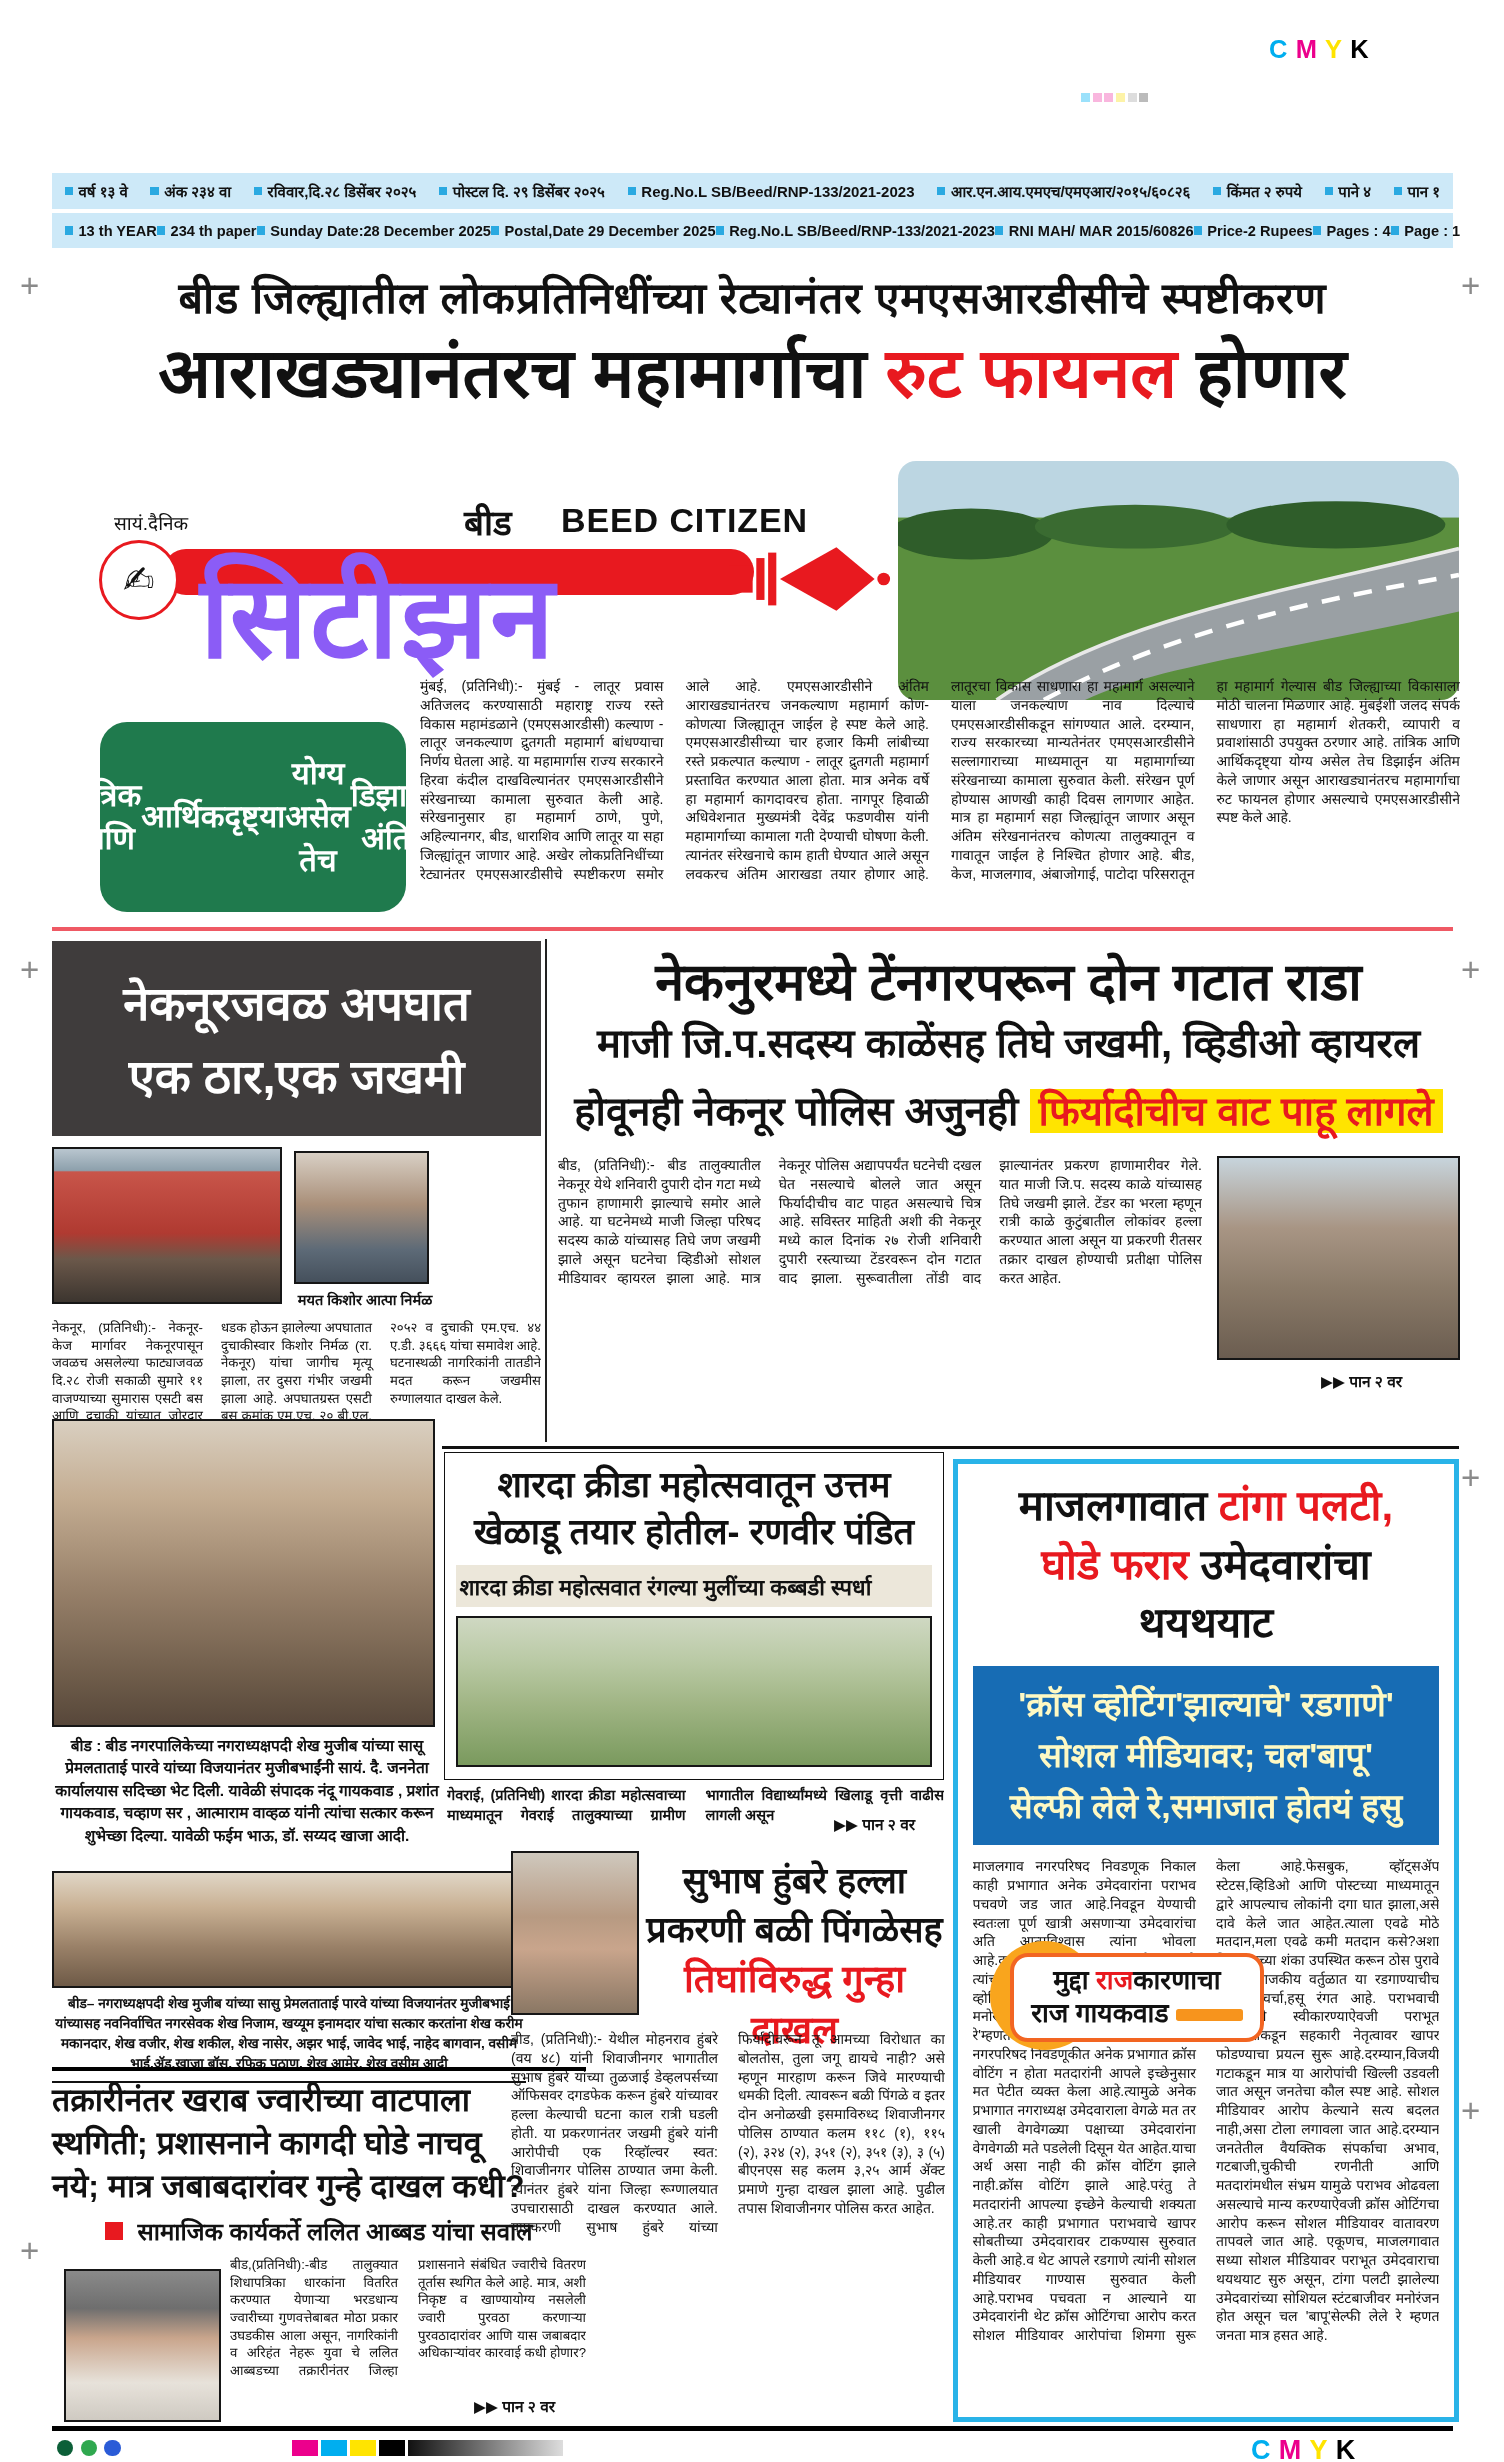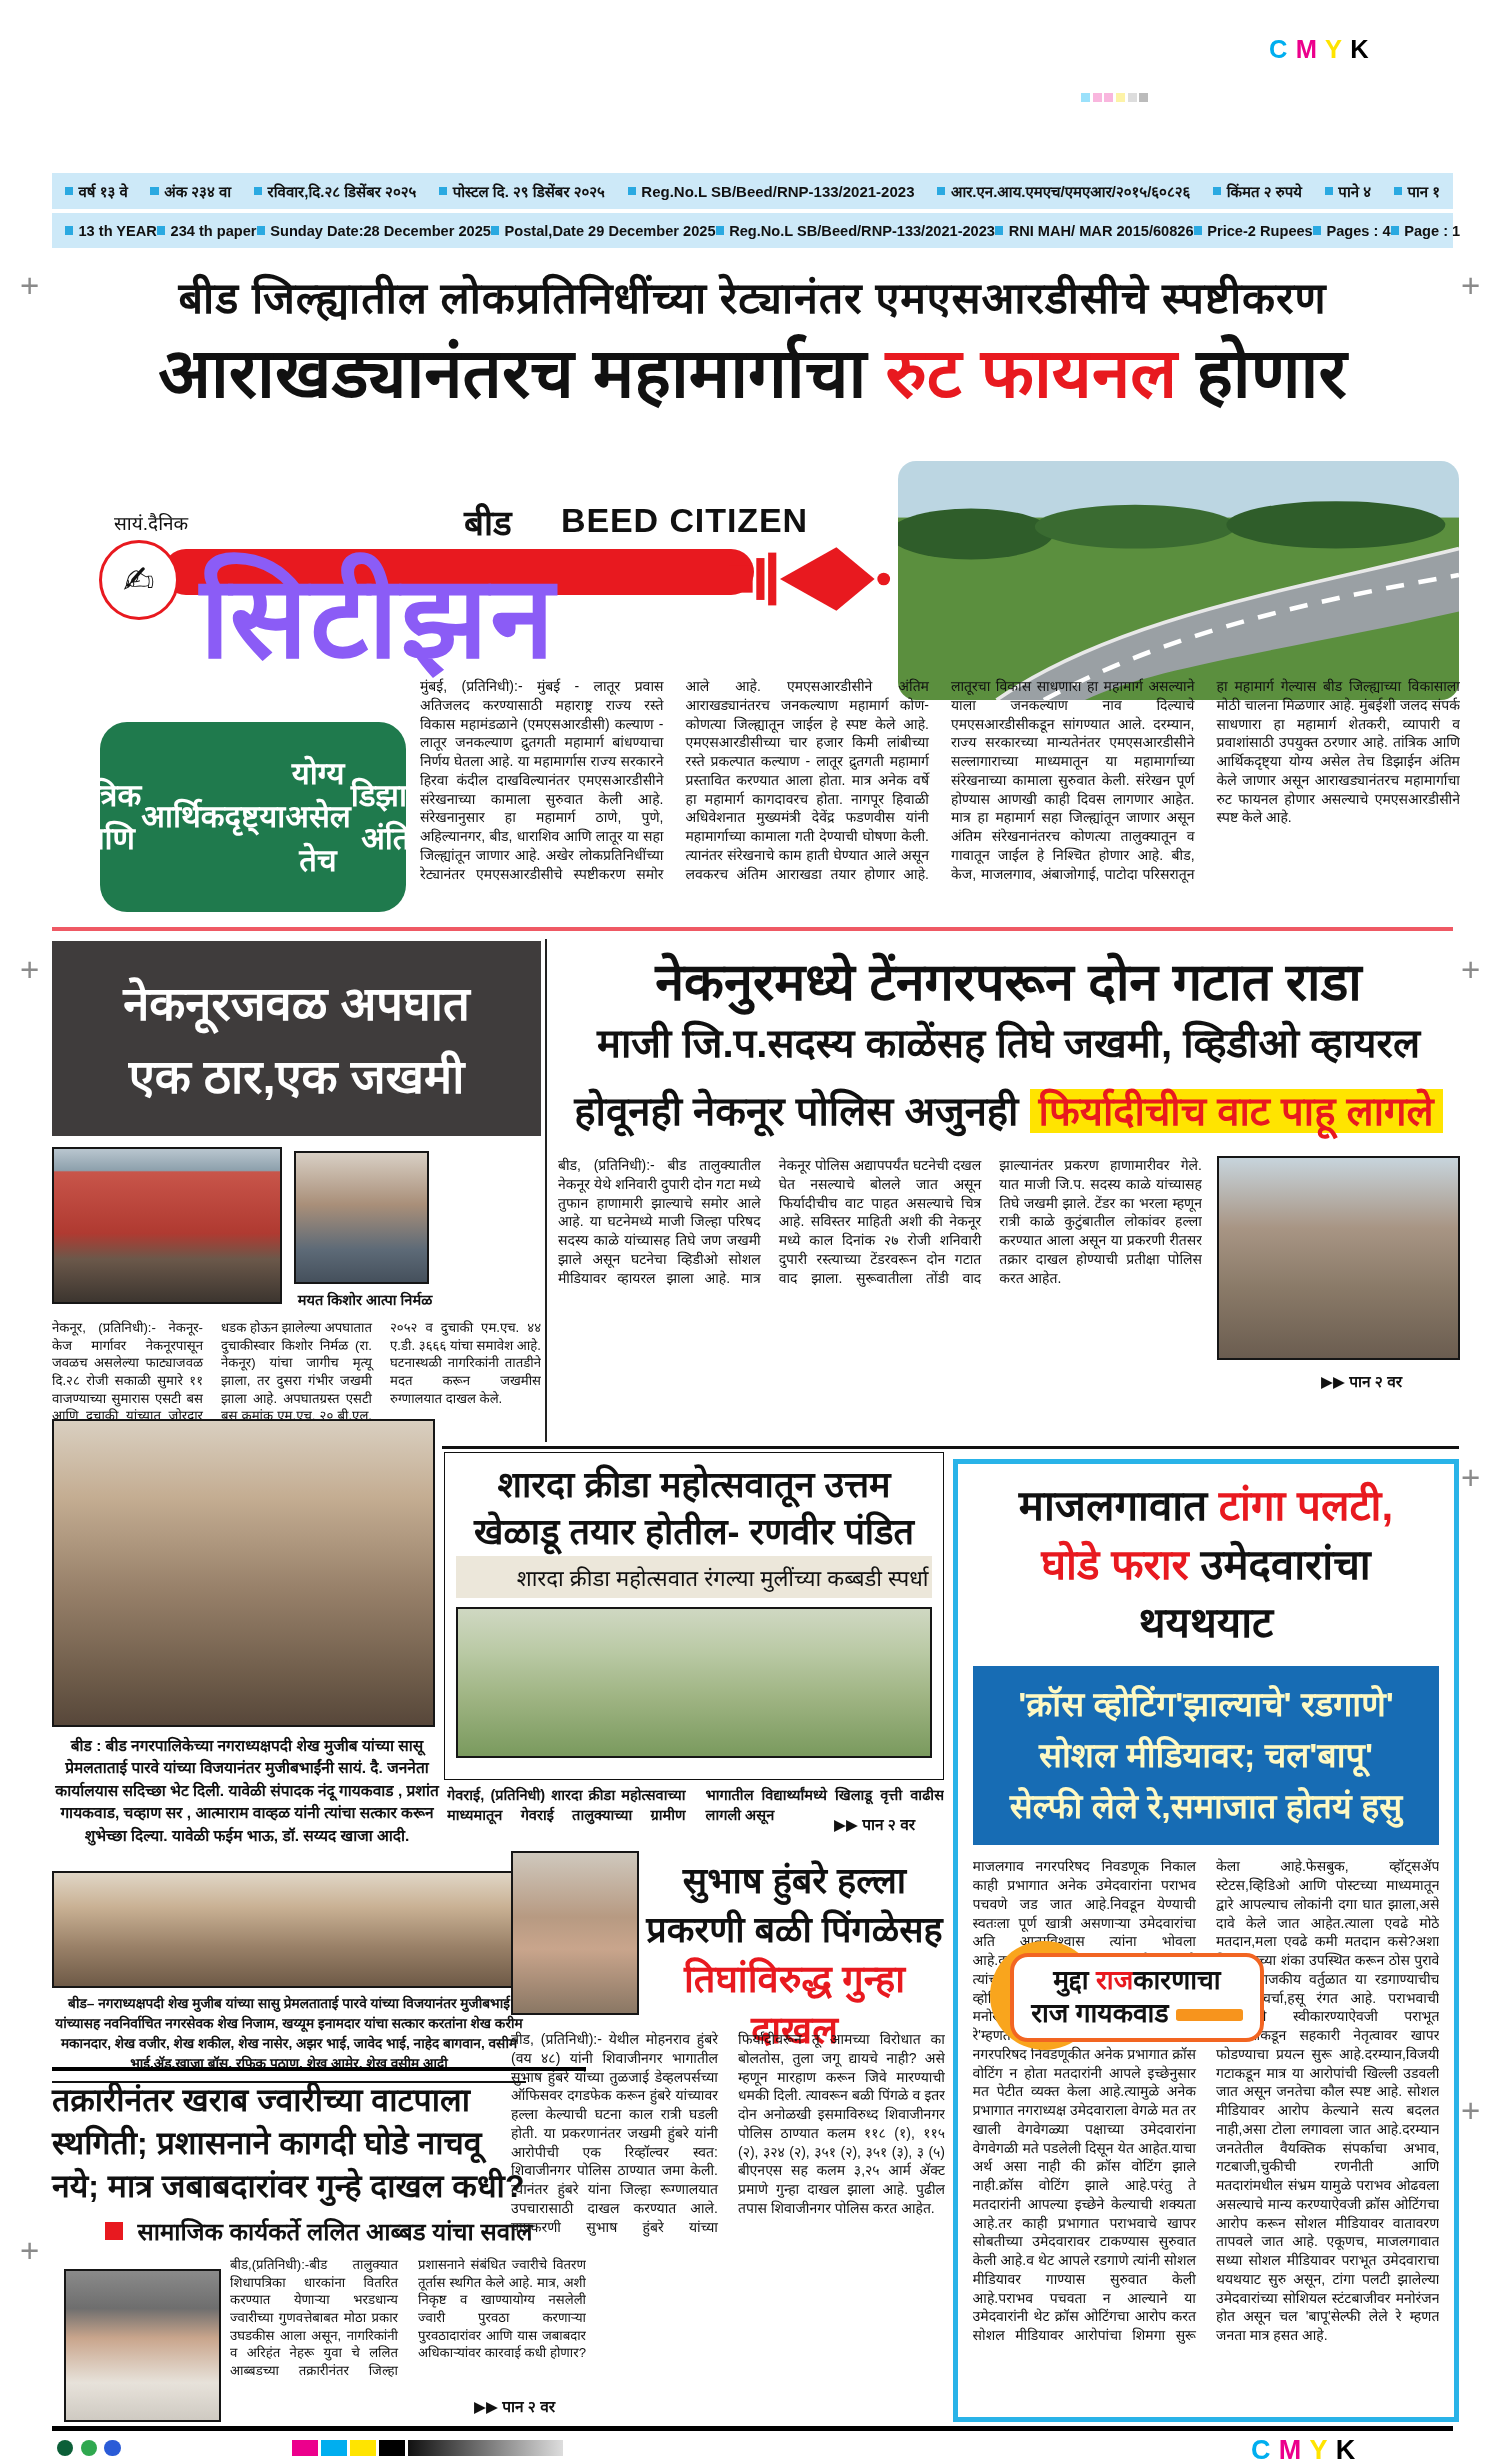--- a/index.html
+++ b/index.html
@@ -203,21 +203,21 @@
   <div class="abs photo" style="top:1419px;left:52px;width:383px;height:308px;background:linear-gradient(180deg,#d9cfc0 0%,#c4ad92 25%,#98816a 55%,#6d5b49 85%,#57473a 100%)"></div>
   <div class="abs" style="top:1735px;left:52px;width:390px;font-size:15.5px;font-weight:bold;line-height:1.45;text-align:center">बीड : बीड नगरपालिकेच्या नगराध्यक्षपदी शेख मुजीब यांच्या सासू प्रेमलताताई पारवे यांच्या विजयानंतर मुजीबभाईंनी सायं. दै. जननेता कार्यालयास सदिच्छा भेट दिली. यावेळी संपादक नंदू गायकवाड , प्रशांत गायकवाड, चव्हाण सर , आत्माराम वाव्हळ यांनी त्यांचा सत्कार करून शुभेच्छा दिल्या. यावेळी फईम भाऊ, डॉ. सय्यद खाजा आदी.</div>
   <div class="abs photo" style="top:1871px;left:52px;width:474px;height:117px;background:linear-gradient(180deg,#e0d6c6 0%,#c9b194 30%,#9a8168 65%,#6e5a47 100%)"></div>
   <div class="abs" style="top:1994px;left:52px;width:474px;font-size:13.7px;font-weight:bold;line-height:1.45;text-align:center;border-bottom:2.7px solid #111;padding-bottom:7.3px">बीड– नगराध्यक्षपदी शेख मुजीब यांच्या सासु प्रेमलताताई पारवे यांच्या विजयानंतर मुजीबभाई यांच्यासह नवनिर्वाचित नगरसेवक शेख निजाम, खय्यूम इनामदार यांचा सत्कार करतांना शेख करीम मकानदार, शेख वजीर, शेख शकील, शेख नासेर, अझर भाई, जावेद भाई, नाहेद बागवान, वसीम भाई,ॲड.खाजा बॉस, रफिक पठाण, शेख आमेर, शेख वसीम आदी</div>
 
   <div class="abs" style="top:1452px;left:444px;width:500px;height:328px;border:1.8px solid #111;padding:9px 11px">
     <div style="text-align:center;font-size:36px;font-weight:900;line-height:1.3">
       <div>शारदा क्रीडा महोत्सवातून उत्तम</div>
       <div>खेळाडू तयार होतील- रणवीर पंडित</div>
     </div>
-    <div style="background:#ece7da;text-align:right;font-size:22px;font-weight:normal;padding:6.4px 3.6px">शारदा क्रीडा महोत्सवात रंगल्या मुलींच्या कब्बडी स्पर्धा</div>
+    <div style="margin-top:9px;background:#ece7da;text-align:left;font-size:22px;font-weight:bold;padding:6.4px 3.6px">शारदा क्रीडा महोत्सवात रंगल्या मुलींच्या कब्बडी स्पर्धा</div>
     <div class="photo" style="margin-top:9px;width:100%;height:151px;background:linear-gradient(180deg,#cfd8c2 0%,#b9c9a4 30%,#9fb483 60%,#7a9a5e 100%)"></div>
   </div>
   <div class="abs bt cols2" style="top:1786px;left:447px;width:497px;height:53px;font-size:14.6px;font-weight:bold">गेवराई, (प्रतिनिधी) शारदा क्रीडा महोत्सवाच्या माध्यमातून गेवराई तालुक्याच्या ग्रामीण भागातील विद्यार्थ्यांमध्ये खिलाडू वृत्ती वाढीस लागली असून</div>
   <div class="abs cont" style="top:1813px;left:834px">▶▶ पान २ वर</div>
 
   <div class="abs photo" style="top:1851px;left:511px;width:128px;height:164px;background:linear-gradient(180deg,#cfc8bd 0%,#b79a82 40%,#c9a58c 60%,#8a7764 100%)"></div>
   <div class="abs" style="top:1857px;left:644px;width:301px;text-align:center;font-weight:900;line-height:1.35">
     <div style="font-size:36px">सुभाष हुंबरे हल्ला</div>
     <div style="font-size:36px">प्रकरणी बळी पिंगळेसह</div>
     <div style="font-size:38px" class="red">तिघांविरुद्ध गुन्हा दाखल</div>

